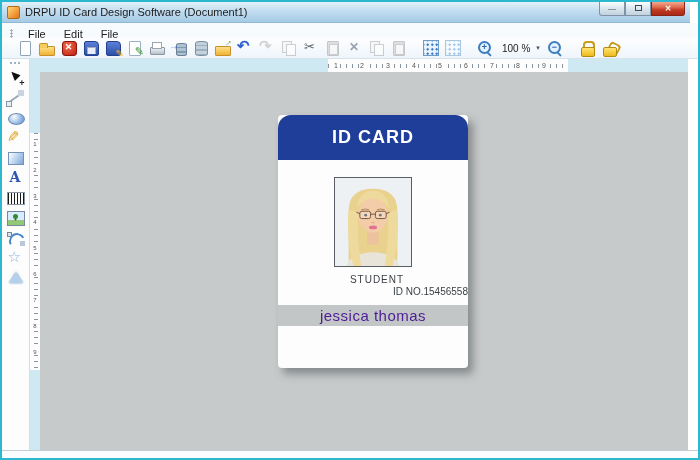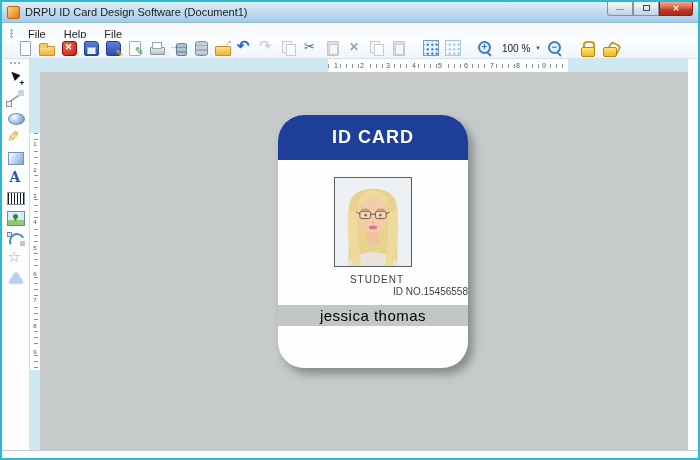--- a/index.html
+++ b/index.html
@@ -2,21 +2,21 @@
 <html><head>
 <meta charset="utf-8">
 <style>
   * { margin:0; padding:0; box-sizing:border-box; }
   html,body { width:700px; height:460px; font-family:"Liberation Sans", sans-serif; }
   .win {
     position:relative; width:700px; height:460px; overflow:hidden;
     border:2px solid #2cb8cf; outline:1px solid #0e7d93; background:#fff;
   }
   
-  .titlebar { position:absolute; left:0; top:0; right:0; height:21px;
+  .titlebar { position:absolute; left:0; top:0; right:8px; height:21px;
     background:linear-gradient(#e2f1fa,#c2ddf0 45%,#a6cbe6); border-bottom:1px solid #8fb8d4;
     display:flex; align-items:center; padding-left:5px; }
   .appicon { width:13px; height:13px; border-radius:2px; border:1px solid #b06a18;
     background:linear-gradient(135deg,#ffd878,#f09030 70%,#d87818); margin-right:5px; }
   .title-text { font-size:11px; color:#1c1c1c; }
   .winbtns { position:absolute; right:5px; top:0; display:flex; }
   .wbtn { width:26px; height:14px; border:1px solid #7e93a6; border-top:none;
     background:linear-gradient(#fdfdfd,#dde8f0 45%,#c2d2de); color:#3a4a58;
     font-size:8px; line-height:13px; text-align:center; }
   .wbtn.min { border-radius:0 0 0 3px; }
@@ -139,33 +139,33 @@
     color:#555; background:#fdfdfd; padding:0 1px; }
   .vruler { position:absolute; left:28px; top:57px; width:10px; height:391px; background:#cfe9f3; }
   .vruler .ticks { position:absolute; left:0; top:74px; width:10px; height:237px; background:#fdfdfd;
     background-image:repeating-linear-gradient(180deg,#8a949c 0 1px,transparent 1px 6px);
     background-size:4px 100%; background-position:4px 0; background-repeat:no-repeat; }
   .vruler .num { position:absolute; left:0; width:10px; text-align:center; font-size:6px;
     color:#555; background:#fdfdfd; }
   
   .canvas { position:absolute; left:38px; top:70px; width:648px; height:378px; background:#c7caca; }
   .card { position:absolute; left:238px; top:43px; width:190px; height:253px; background:#fdfdfd;
-    border-radius:26px; box-shadow:5px 6px 9px rgba(80,85,90,.55); overflow:hidden; }
+    border-radius:4px; box-shadow:5px 6px 9px rgba(80,85,90,.55); overflow:hidden; }
   .card-header { height:45px; background:#1e3e99; border-radius:13px 13px 0 0;
     display:flex; align-items:center; justify-content:center; }
   .card-title { color:#fff; font-weight:bold; font-size:18px; letter-spacing:1px; }
   .photo { position:absolute; left:50%; top:62px; transform:translateX(-50%); width:78px; height:90px;
     border:1px solid #5a5f66; background:#e8eef2; }
   .photo svg { display:block; width:100%; height:100%; }
   .card-role { position:absolute; left:0; right:0; top:159px; text-align:center; font-size:10px;
     color:#3a3f44; letter-spacing:1px;padding-left:8px; }
   .card-id { position:absolute; left:0; right:0; top:171px; text-align:right; font-size:10px; color:#3a3f44; }
   .name-band { position:absolute; left:0; right:0; top:190px; height:21px; background:#c3c6c6;
     display:flex; align-items:center; justify-content:center; }
-  .card-name { font-size:15px; color:#000000; letter-spacing:.5px; }
+  .card-name { font-size:15px; color:#4c1d95; letter-spacing:.5px; }
   .card-valid { position:absolute; left:0; right:0; top:218px; text-align:center; font-size:9px; color:#43484e; }
   
   .statusbar { position:absolute; left:0; top:448px; right:0; height:8px; background:#fafcfd; border-top:1px solid #c4ccd4; }
 </style>
 </head>
 <body>
 
 <div class="win">
 
   <div class="titlebar">
@@ -174,21 +174,21 @@
     <span class="winbtns">
       <span class="wbtn min">—</span>
       <span class="wbtn"><span class="maxglyph"></span></span>
       <span class="wbtn close">✕</span>
     </span>
   </div>
 
   <div class="menubar">
     <span class="grip-v"></span>
     <span class="menu-item">File</span>
-    <span class="menu-item">Help</span>
+    <span class="menu-item">Edit</span>
     <span class="menu-item">File</span>
   </div>
 
   <div class="toolbar">
     <span class="tbi i-new"></span>
     <span class="tbi i-open"></span>
     <span class="tbi i-closedoc"></span>
     <span class="tbi i-save"></span>
     <span class="tbi i-saveas"></span>
     <span class="tbi i-edit"></span>

